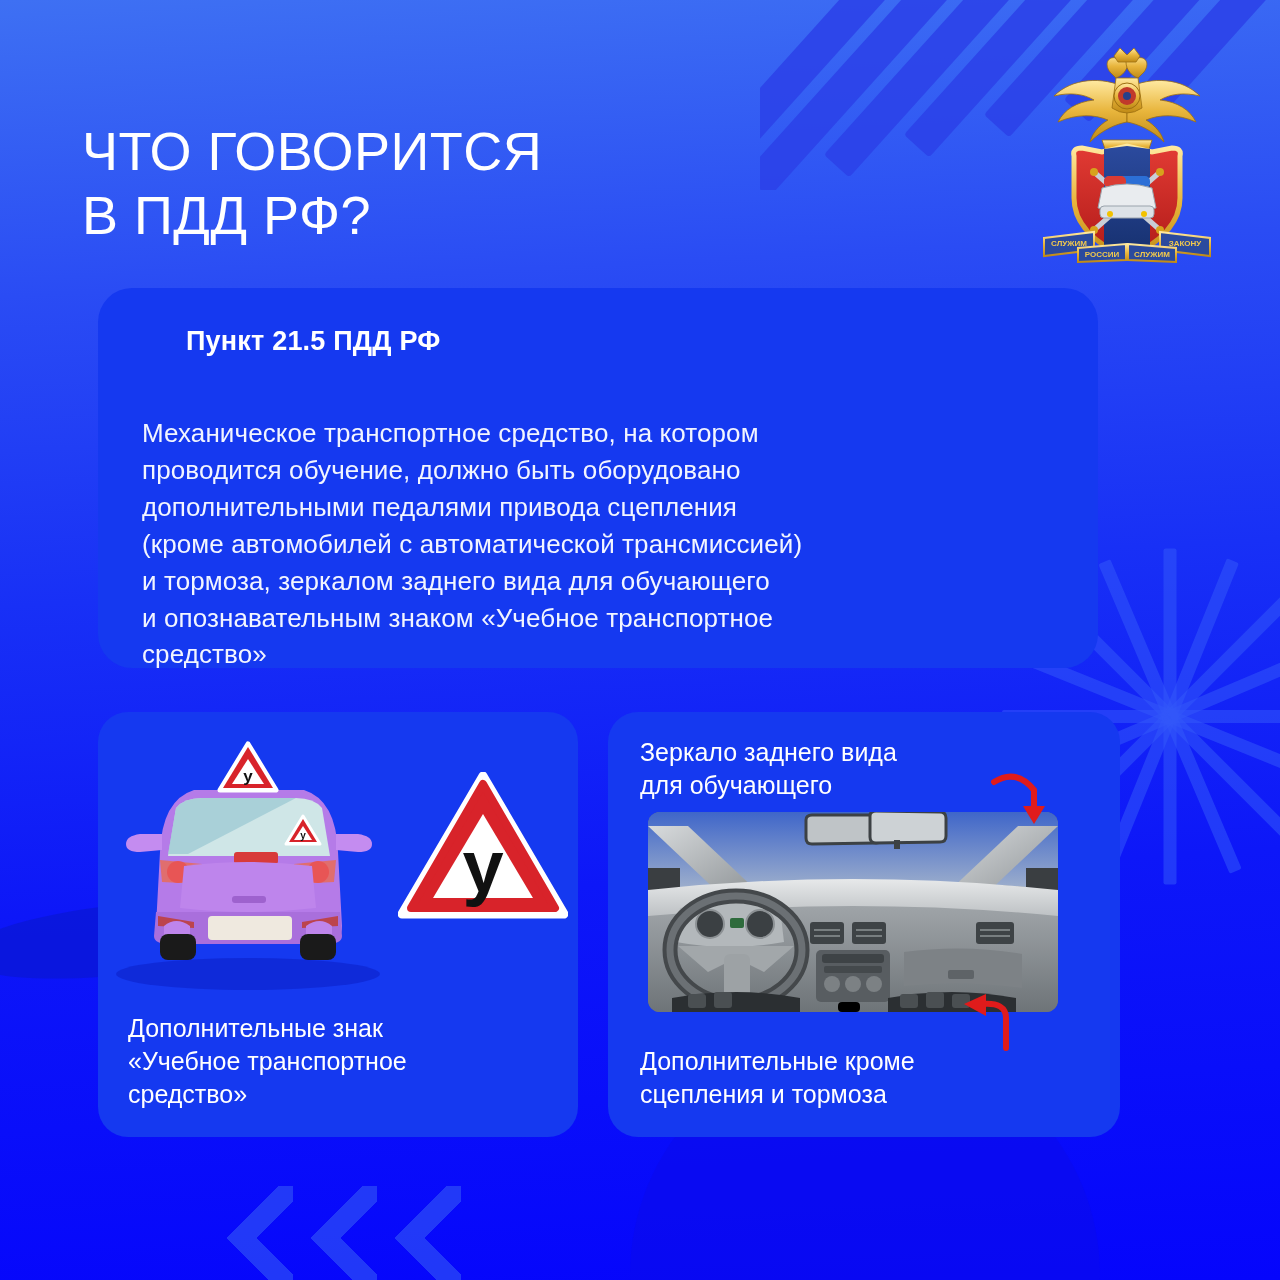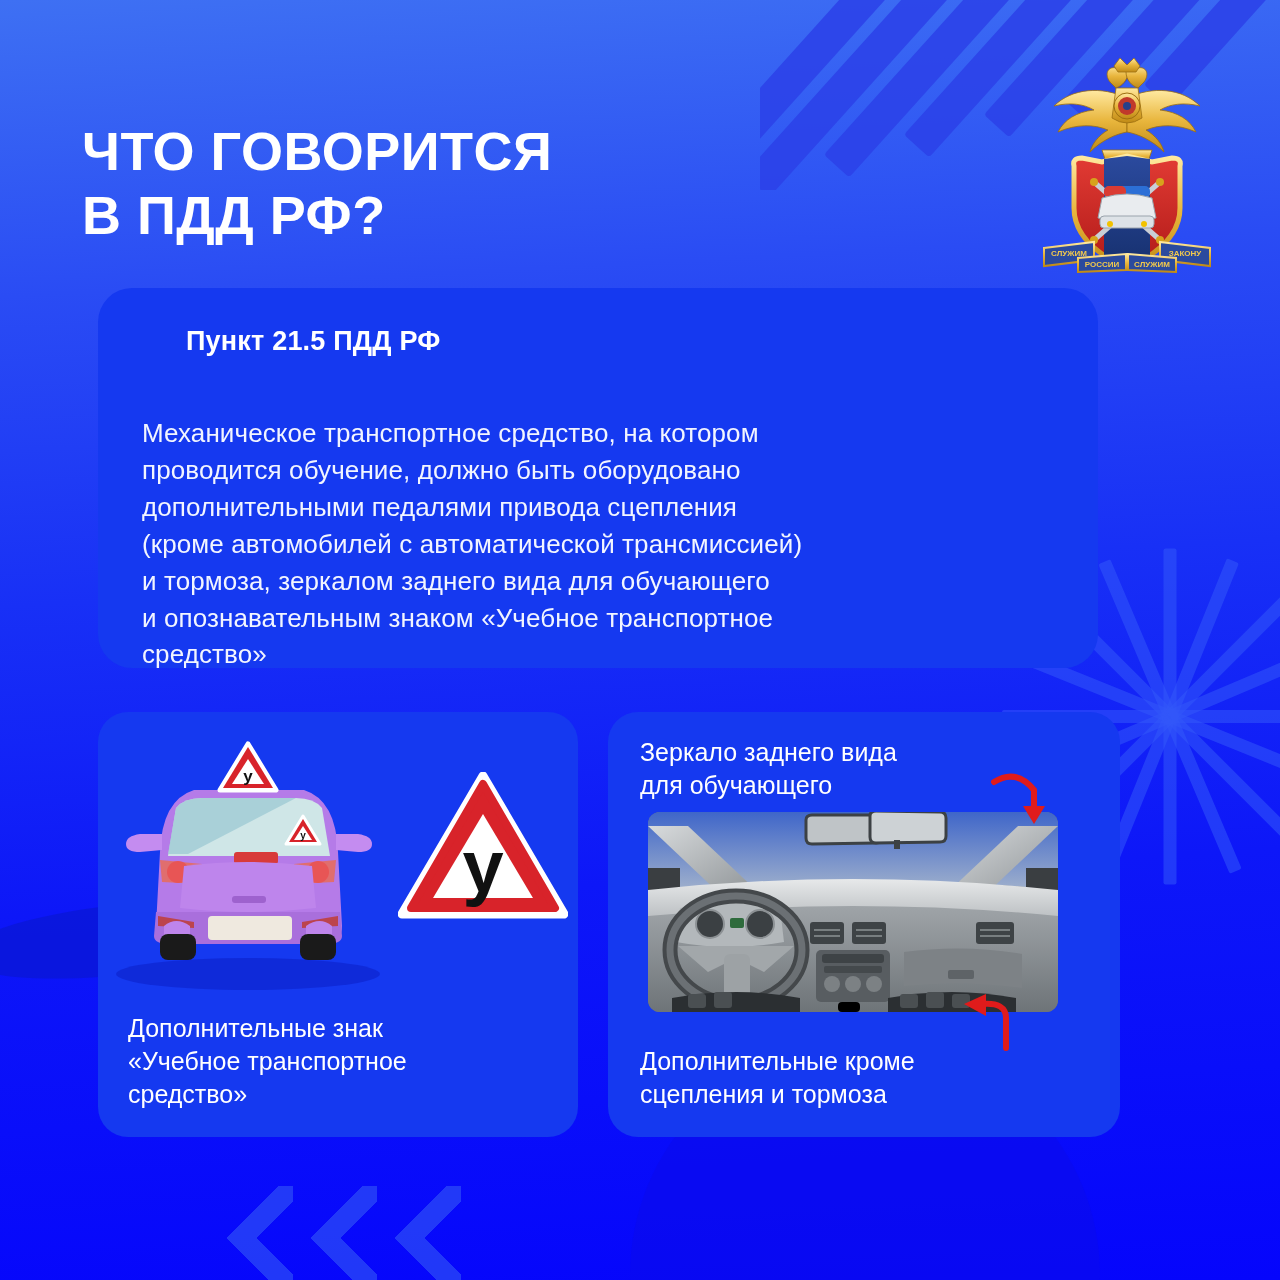--- a/index.html
+++ b/index.html
@@ -67,27 +67,27 @@
     background:#0A17C9; opacity:.55;
     transform:rotate(-6deg);
   }
 
   
   .page { position:absolute; inset:0; }
 
   .title {
     position:absolute; left:82px; top:120px;
     color:#fff;
-    font-size:54px; font-weight:bold;
+    font-size:54px; font-weight:normal;
     line-height:1.18; letter-spacing:.5px;
     text-transform:uppercase;
     white-space:pre-line;
   }
 
-  .emblem { position:absolute; right:58px; top:58px; width:190px; height:215px; }
+  .emblem { position:absolute; right:58px; top:48px; width:190px; height:215px; }
 
   
   .quote-card {
     position:absolute; left:98px; top:288px;
     width:1000px; height:380px;
     background:#1539F0;
     border-radius:34px;
     padding:38px 44px;
   }
   .quote-title {

